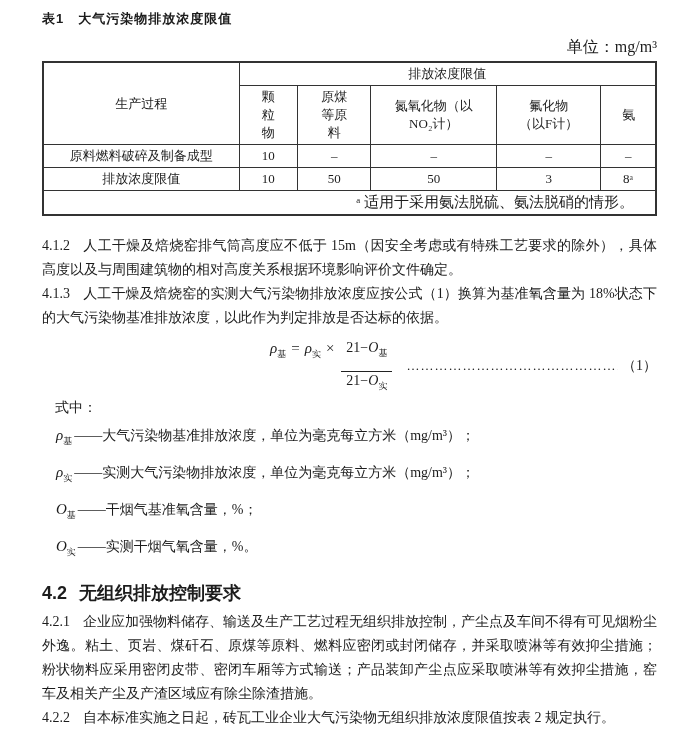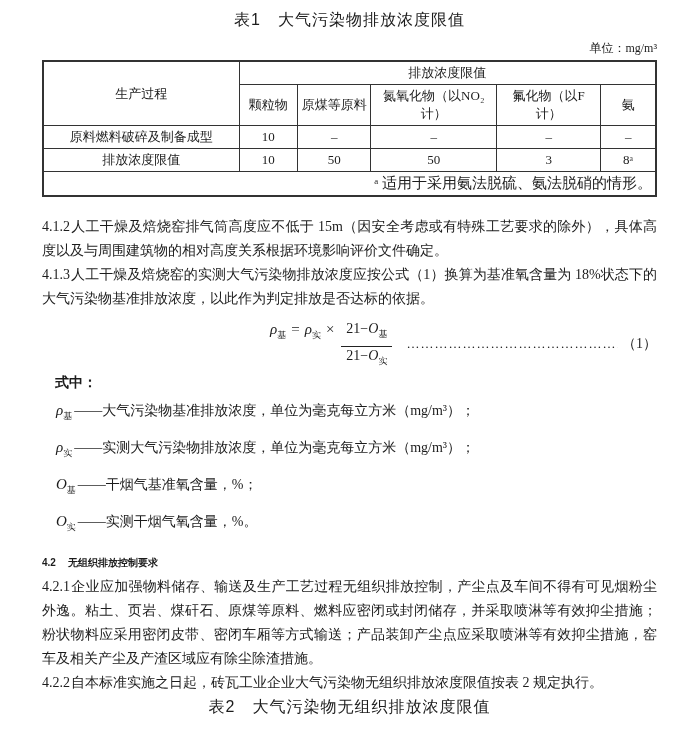--- a/index.html
+++ b/index.html
@@ -6,62 +6,62 @@
   body {
     width: 697px; height: 729px;
     background: #ffffff;
     overflow: hidden;
     font-family: "Liberation Serif", "DejaVu Serif", serif;
     color: #1c1c1c;
   }
   .page { padding: 8px 40px 0 42px; }
 
   .tbl-caption {
-    text-align: center;
+    text-align: left;
     font-family: "Liberation Sans", "DejaVu Sans", sans-serif;
-    font-weight: normal;
-    font-size: 16px;
+    font-weight: bold;
+    font-size: 13px;
     margin: 2px 0 9px 0;
     letter-spacing: 1px;
   }
   .unit-line {
     text-align: right;
-    font-size: 12px;
+    font-size: 16px;
     margin: 0 0 3px 0;
   }
   table.tbl {
     width: 100%;
     border-collapse: collapse;
     border: 2px solid #333;
     font-size: 13px;
     text-align: center;
     table-layout: fixed;
   }
   table.tbl td {
     border: 1px solid #333;
-    padding: 2px 3px;
+    padding: 2px 21px;
     height: 18px;
     vertical-align: middle;
     word-break: break-all;
   }
   td.footnote-cell, td.note-left {
     text-align: right;
     font-size: 15px;
     padding: 2px 8px;
     height: 16px;
   }
 
   .para {
     margin: 0;
     font-size: 14px;
     line-height: 24px;
     text-align: justify;
   }
   .para-first { margin-top: 18px; }
-  .pnum { margin-right: 1px; white-space: nowrap; }
+  .pnum { margin-right: 13px; white-space: nowrap; }
 
   .formula-row {
     display: flex;
     align-items: center;
     margin: 10px 0 6px 0;
     font-size: 15px;
   }
   .f-eq {
     display: inline-flex;
     align-items: flex-start;
@@ -72,44 +72,44 @@
   .symgrp i { font-style: italic; font-family: "Liberation Serif", serif; }
   .symgrp sub { font-size: 9px; }
   .f-op { margin: 0 5px; }
   .frac {
     display: inline-flex;
     flex-direction: column;
     text-align: center;
     margin-left: 2px;
     font-size: 14px;
   }
-  .frac .numer { border-bottom: 1px solid #222; padding: 0 5px 5px 5px; display: block; }
+  .frac .numer { border-bottom: 1px solid #222; padding: 0 5px 11px 5px; display: block; }
   .frac .denom { padding: 1px 5px 0 5px; display: block; }
   .f-leader {
     flex: 1;
     overflow: hidden;
     white-space: nowrap;
     font-size: 13px;
     margin: 0 4px 0 14px;
     letter-spacing: 1px;
   }
   .f-label { font-size: 14px; white-space: nowrap; }
 
-  .where-label { font-size: 14px; margin: 4px 0 3px 13px; font-weight: bold; }
+  .where-label { font-size: 14px; margin: 4px 0 3px 13px; }
   .def-line {
     font-size: 14px;
     line-height: 31px;
     margin-left: 14px;
   }
   .def-line .symgrp { font-size: 15px; margin-right: 2px; }
 
   .section-heading {
     font-family: "Liberation Sans", "DejaVu Sans", sans-serif;
     font-weight: bold;
-    font-size: 10px;
+    font-size: 18px;
     margin: 13px 0 5px 0;
   }
   .section-heading .hnum { margin-right: 12px; }
 
   .t2-caption { margin-top: 2px; }
 </style>
 </head>
 <body>
 
 <div class="page">

